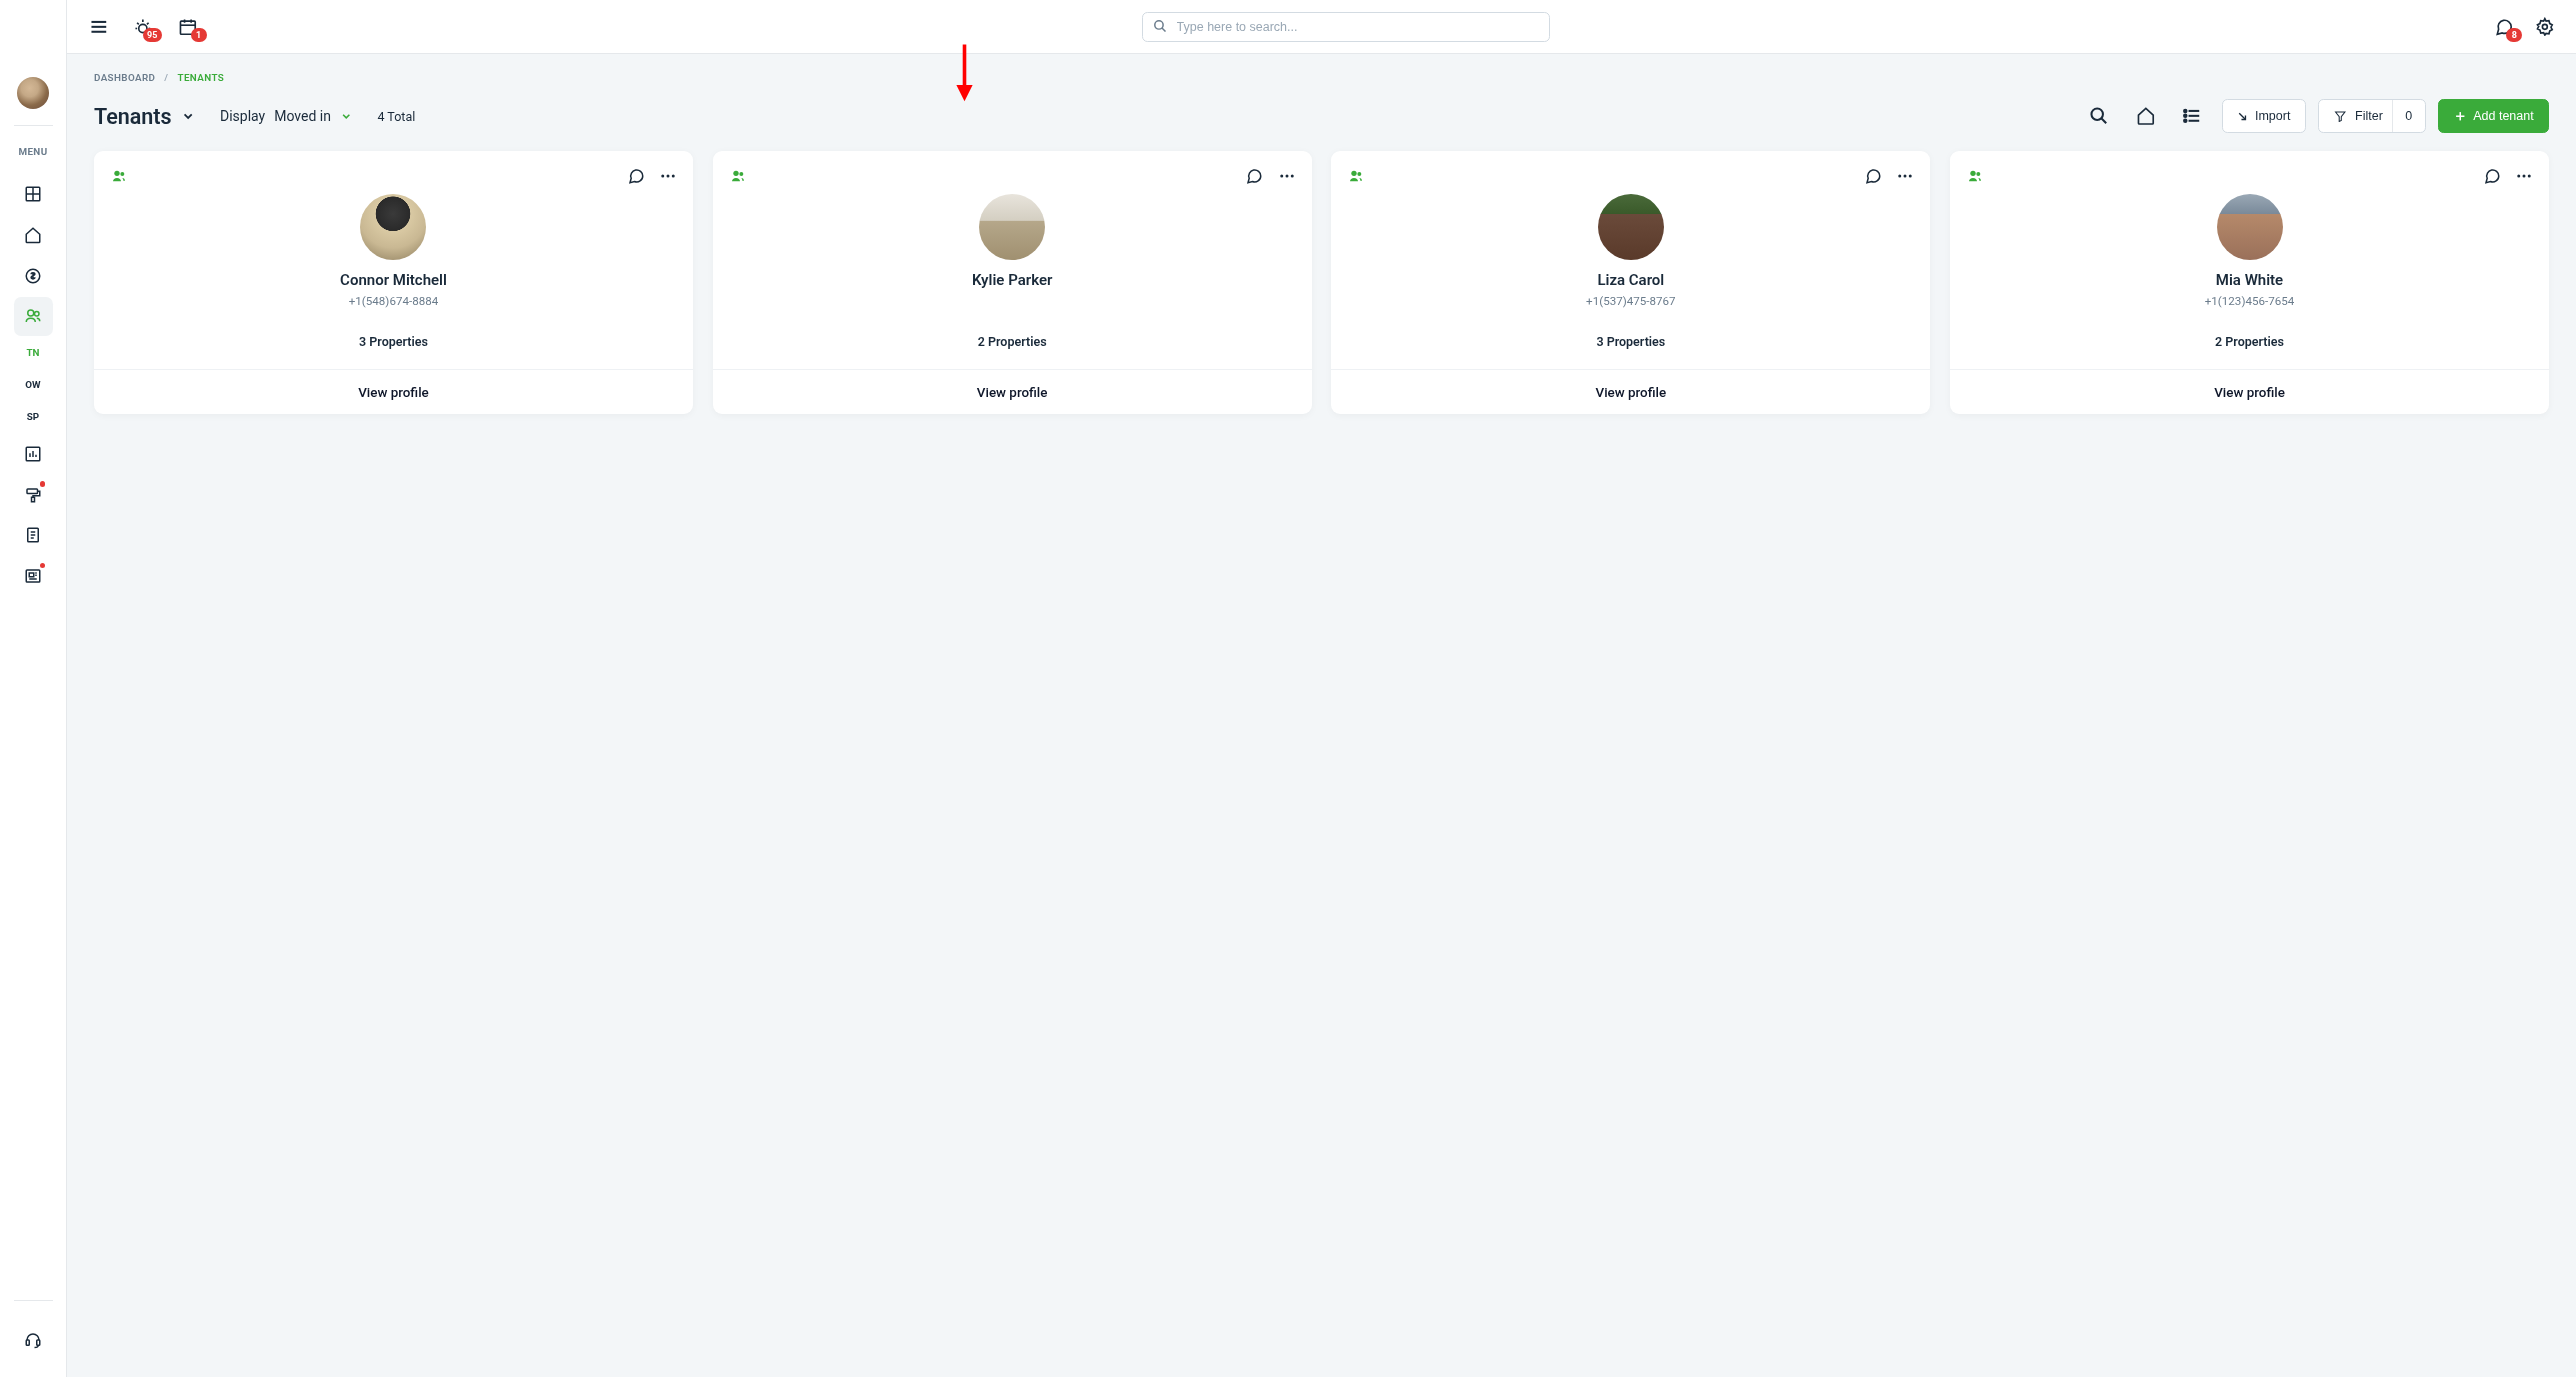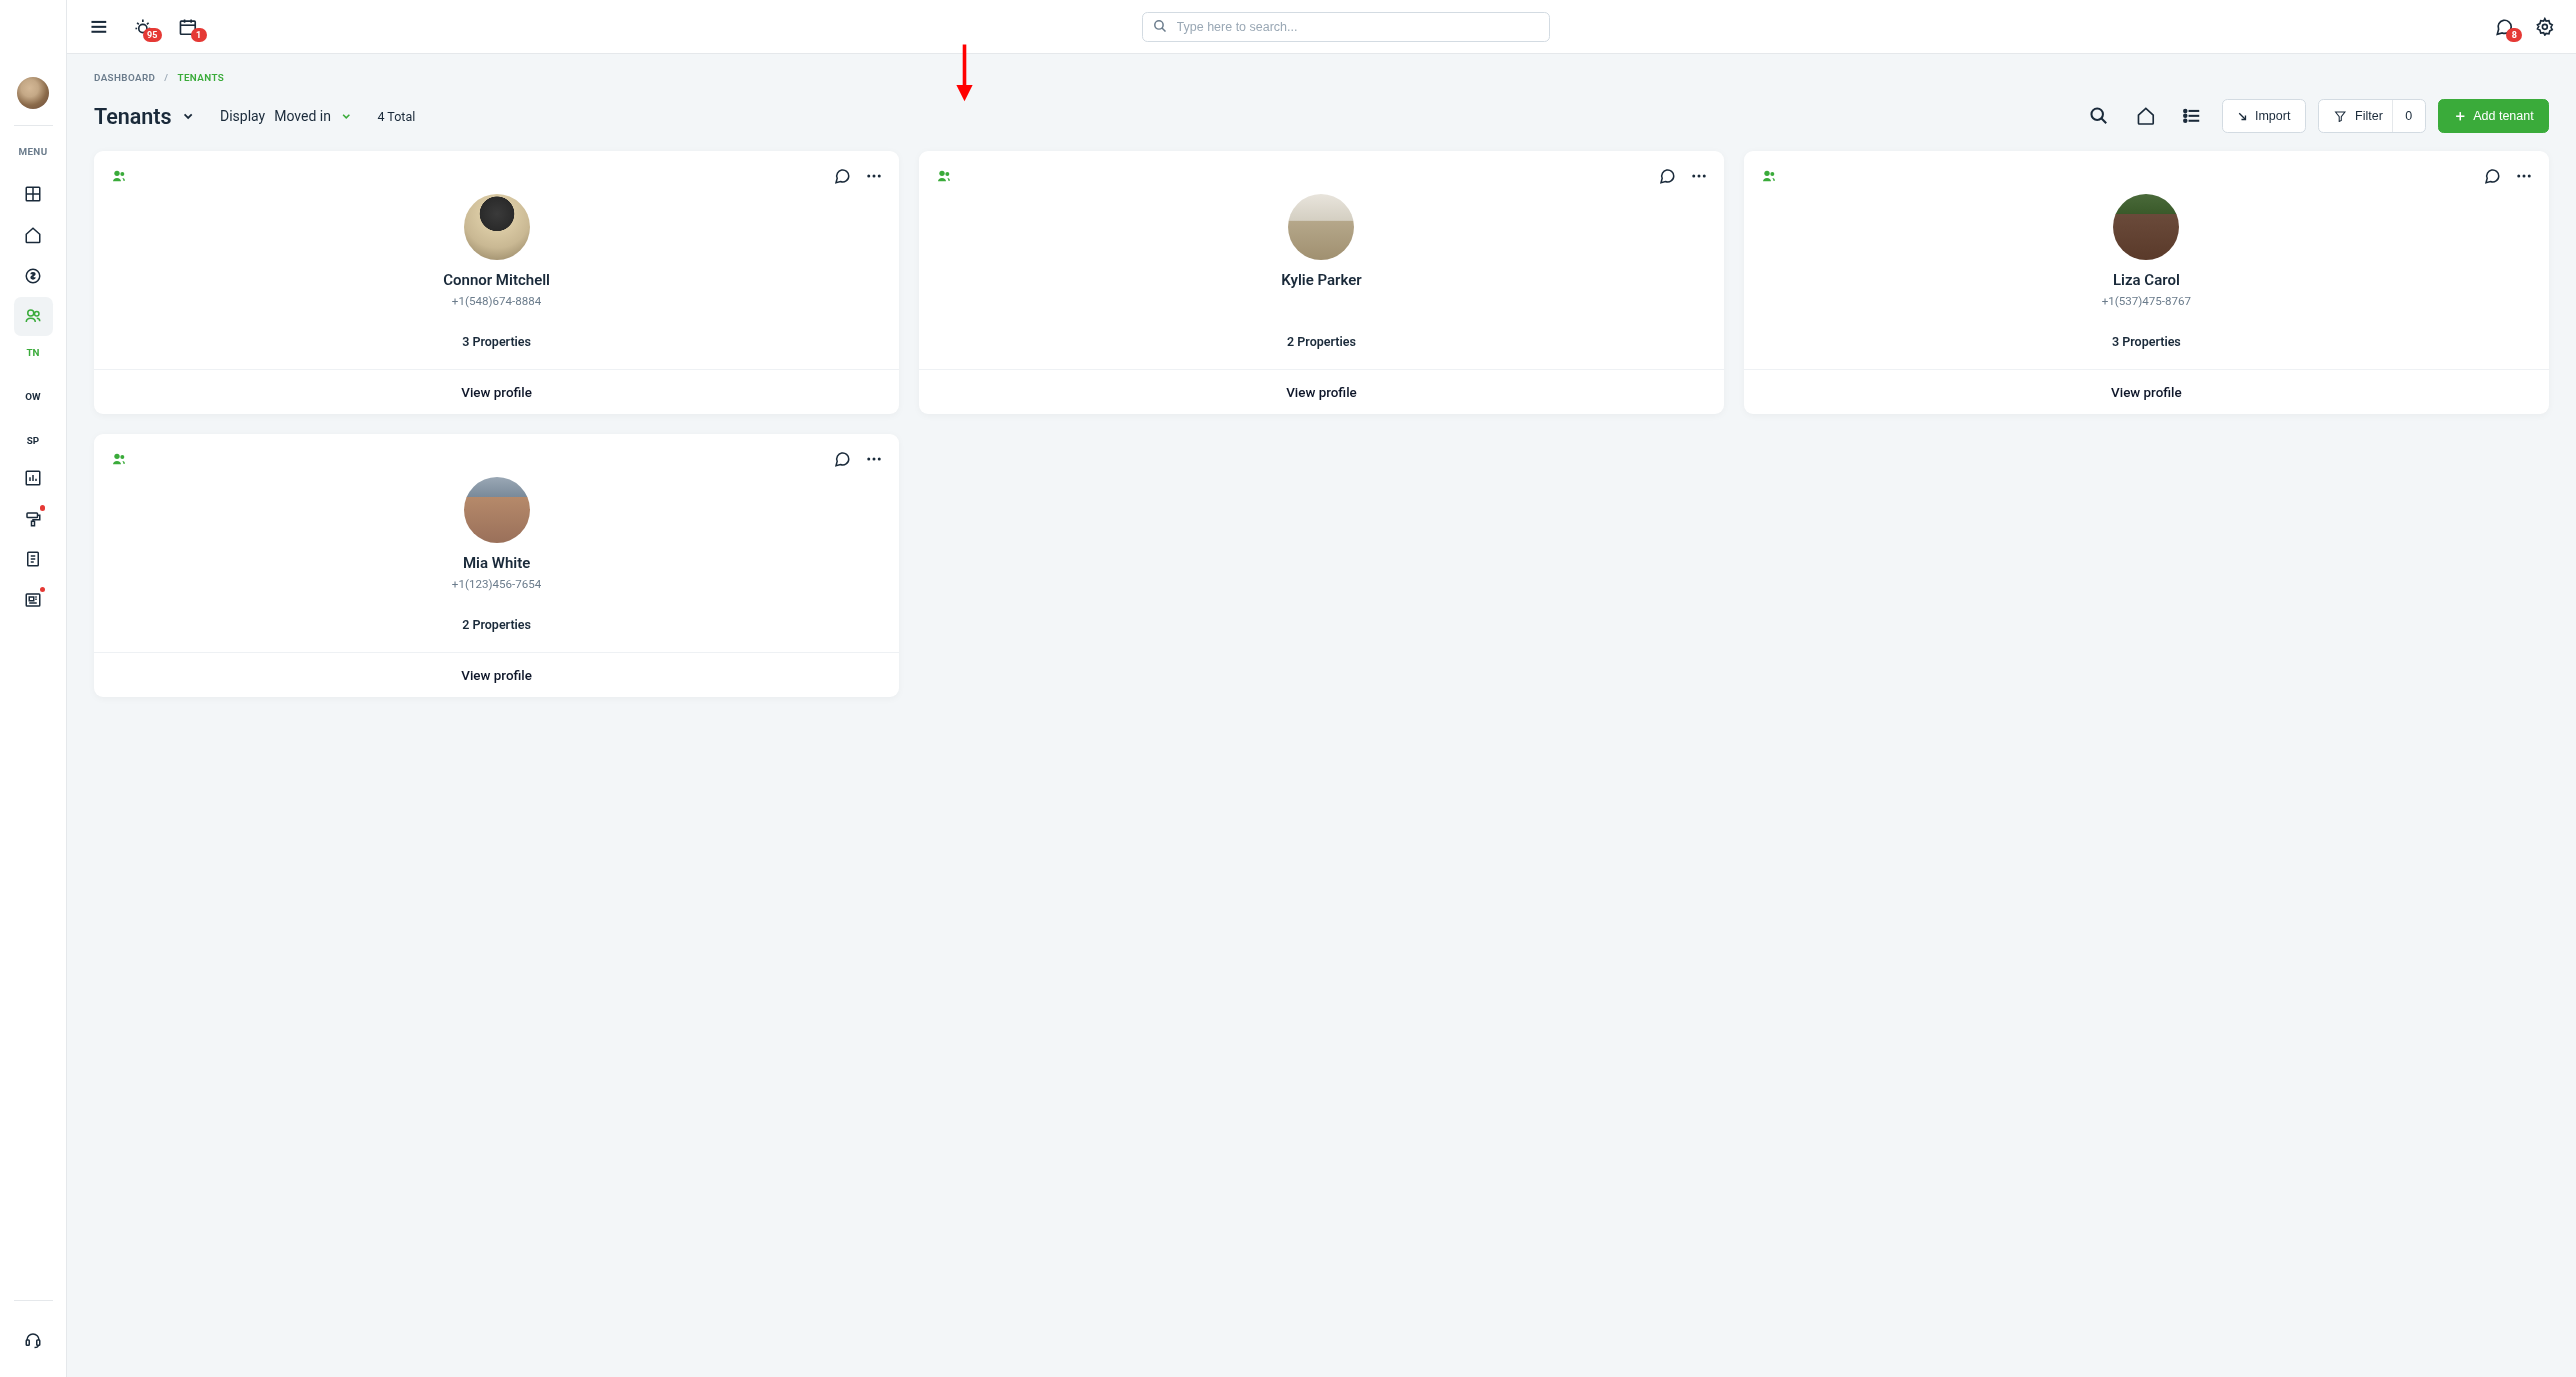--- a/index.html
+++ b/index.html
@@ -9,21 +9,21 @@
     
     
     .sidebar { width: 67px; border-right: 0.9px solid #e5e8eb; display: flex; flex-direction: column; align-items: center; padding: 16px 0; background: #fff; flex-shrink: 0; }
     .sidebar-avatar { width: 32px; height: 32px; border-radius: 50%; background: linear-gradient(135deg, #a67c52, #8a6d3b); margin-top: 61px; margin-bottom: 16px; }
     .sidebar-divider { width: 39px; height: 0.9px; background: #e5e8eb; margin-bottom: 19.7px; }
     .sidebar-menu-label { font-size: 9.8px; font-weight: 700; color: #6b7c8c; letter-spacing: 0.4px; margin-bottom: 18px; }
     .sidebar-item { width: 39px; height: 39px; display: flex; align-items: center; justify-content: center; position: relative; margin-bottom: 1.8px; cursor: pointer; border-radius: 7.2px; }
     .sidebar-item.active { background: #f0f3f5; }
     .sidebar-item svg { stroke: #1a2a3a; }
     .sidebar-item.active svg { stroke: #3aab3a; }
-    .sidebar-sub { display: flex; flex-direction: column; align-items: center; gap: 15px; margin-bottom: 3.6px; }
+    .sidebar-sub { display: flex; flex-direction: column; align-items: center; gap: 3px; margin-bottom: 3.6px; }
     .sidebar-sub-item { width: 39px; height: 29px; display: flex; align-items: center; justify-content: center; font-size: 9.8px; font-weight: 700; color: #1a2a3a; cursor: pointer; }
     .sidebar-sub-item.active { color: #3aab3a; }
     .sidebar-dot { position: absolute; top: 6.3px; right: 7.2px; width: 5.4px; height: 5.4px; background: #e53935; border-radius: 50%; }
     .sidebar-spacer { flex: 1; }
     
     
     .main { flex: 1; display: flex; flex-direction: column; min-width: 0; }
     .topbar { height: 54px; display: flex; align-items: center; padding: 0 21.5px; border-bottom: 0.9px solid #e5e8eb; gap: 21.5px; }
     .topbar-left { display: flex; align-items: flex-start; gap: 25px; }
     .topbar-icon { position: relative; display: flex; align-items: center; justify-content: center; cursor: pointer; }
@@ -48,21 +48,21 @@
     .display-label { color: #1a2a3a; }
     .total-count { font-size: 12.5px; color: #1a2a3a; }
     .page-header-right { display: flex; align-items: center; gap: 12.5px; }
     .header-icon-btn { width: 34px; height: 34px; display: flex; align-items: center; justify-content: center; cursor: pointer; border-radius: 5.4px; }
     .btn { display: flex; align-items: center; gap: 7.2px; height: 34px; padding: 0 14.3px; border-radius: 5.4px; font-size: 12.5px; font-weight: 500; cursor: pointer; border: 0.9px solid #d3dbe2; background: #fff; color: #1a2a3a; }
     .btn-filter { gap: 9px; padding-right: 0; }
     .btn-filter .count { border-left: 0.9px solid #e5e8eb; height: 100%; display: flex; align-items: center; padding: 0 12.5px; }
     .btn-primary { background: #3aab3a; color: #fff; border-color: #3aab3a; }
     
     
-    .cards { display: grid; grid-template-columns: repeat(3, 1fr); gap: 19.7px; }
+    .cards { display: grid; grid-template-columns: repeat(4, 1fr); gap: 19.7px; }
     .card { background: #fff; border-radius: 9px; box-shadow: 0 1.8px 7.2px rgba(0,0,0,0.04); display: flex; flex-direction: column; position: relative; }
     .card-top { padding: 16px 16px 0; }
     .card-header { display: flex; align-items: center; justify-content: space-between; margin-bottom: 9px; }
     .card-header-right { display: flex; align-items: center; gap: 14.3px; }
     .card-avatar { width: 66px; height: 66px; border-radius: 50%; margin: 0 auto 10.7px; display: block; }
     .card-name { font-size: 15px; font-weight: 600; text-align: center; color: #1a2a3a; margin-bottom: 5.4px; }
     .card-phone { font-size: 11.6px; text-align: center; color: #6b7c8c; margin-bottom: 25px; min-height: 15px; }
     .card-props { font-size: 12.5px; font-weight: 600; text-align: center; color: #1a2a3a; padding-bottom: 19.7px; }
     .card-footer { border-top: 0.9px solid #eef1f4; padding: 14.3px; text-align: center; }
     .view-profile { color: #0f172a; font-size: 13.4px; font-weight: 500; cursor: pointer; }

